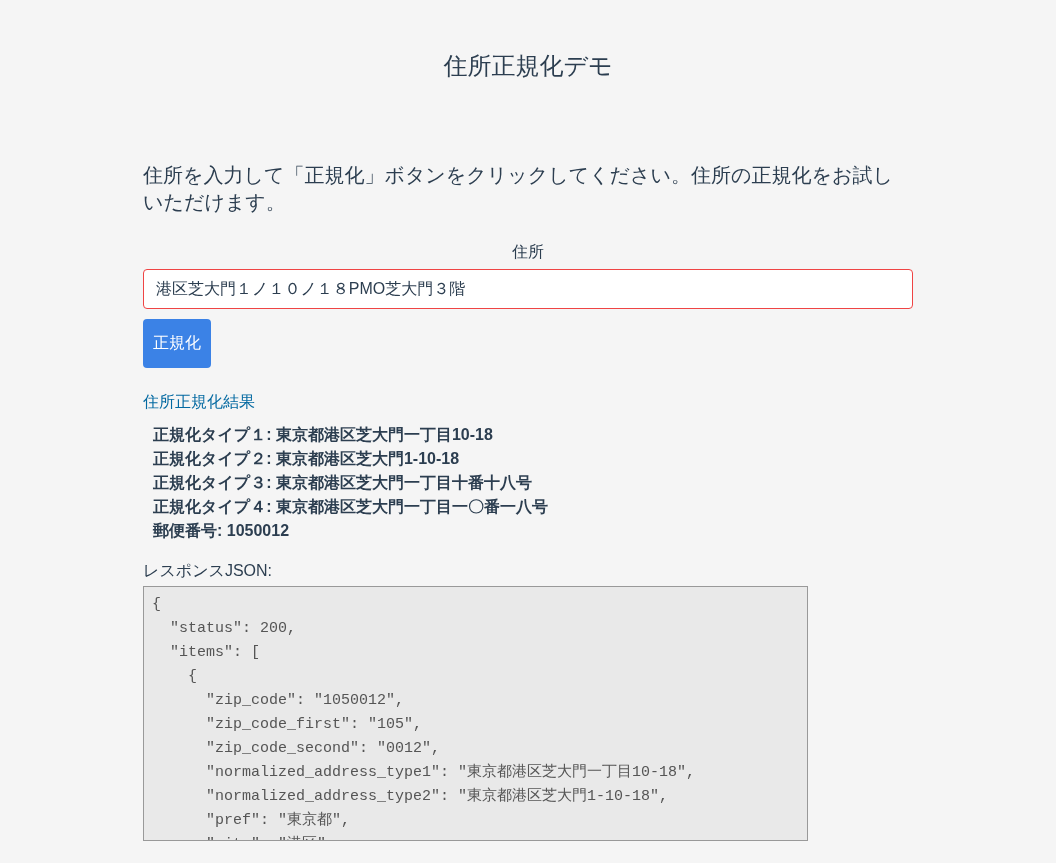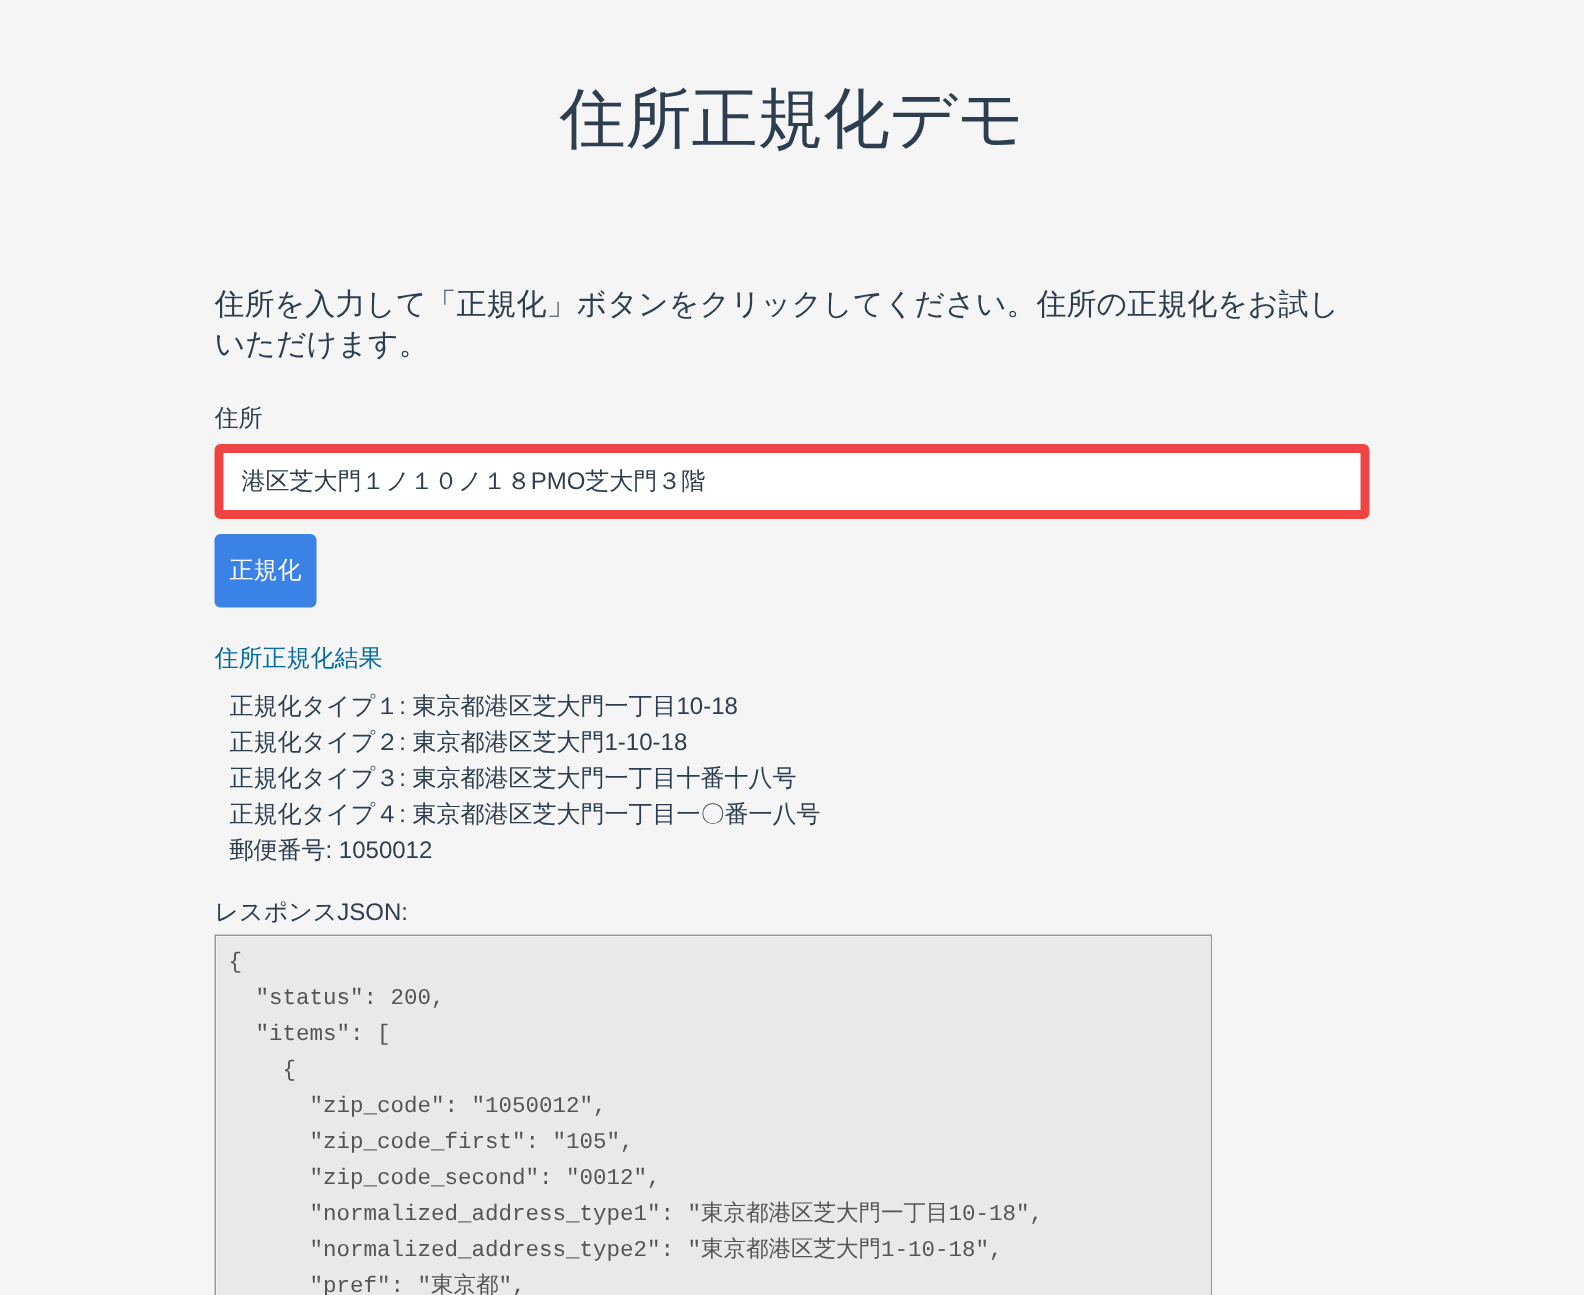--- a/index.html
+++ b/index.html
@@ -13,41 +13,42 @@
       color: #2c3e50;
       padding: 0;
     }
     .container {
       max-width: 770px;
       margin: 0 auto;
       padding: 50px 0 40px 0;
     }
     h1 {
       text-align: center;
-      font-size: 44px;
+      font-size: 24px;
       font-weight: 500;
       color: #2c3e50;
       margin-bottom: 80px;
     }
     .instructions {
       font-size: 20px;
       color: #2c3e50;
       margin-bottom: 26px;
     }
     .field-label {
       display: block;
       font-size: 16px;
       color: #2c3e50;
       margin-bottom: 6px;
+      text-align: center;
     }
     .address-input {
       width: 100%;
       padding: 10px 12px;
       font-size: 16px;
-      border: 6px solid #ef4444;
+      border: 1px solid #ef4444;
       border-radius: 4px;
       background: #fff;
       color: #2c3e50;
       margin-bottom: 10px;
     }
     .normalize-btn {
       background-color: #3b82e6;
       color: #fff;
       border: none;
       padding: 14px 10px;
@@ -57,20 +58,21 @@
       margin-bottom: 24px;
     }
     .result-header {
       font-size: 16px;
       color: #0369a1;
       margin-bottom: 10px;
     }
     .result-list {
       padding-left: 10px;
       margin-bottom: 18px;
+      font-weight: bold;
     }
     .result-item {
       font-size: 16px;
       color: #2c3e50;
       line-height: 1.5;
     }
     .json-label {
       font-size: 16px;
       color: #2c3e50;
       margin-bottom: 4px;

